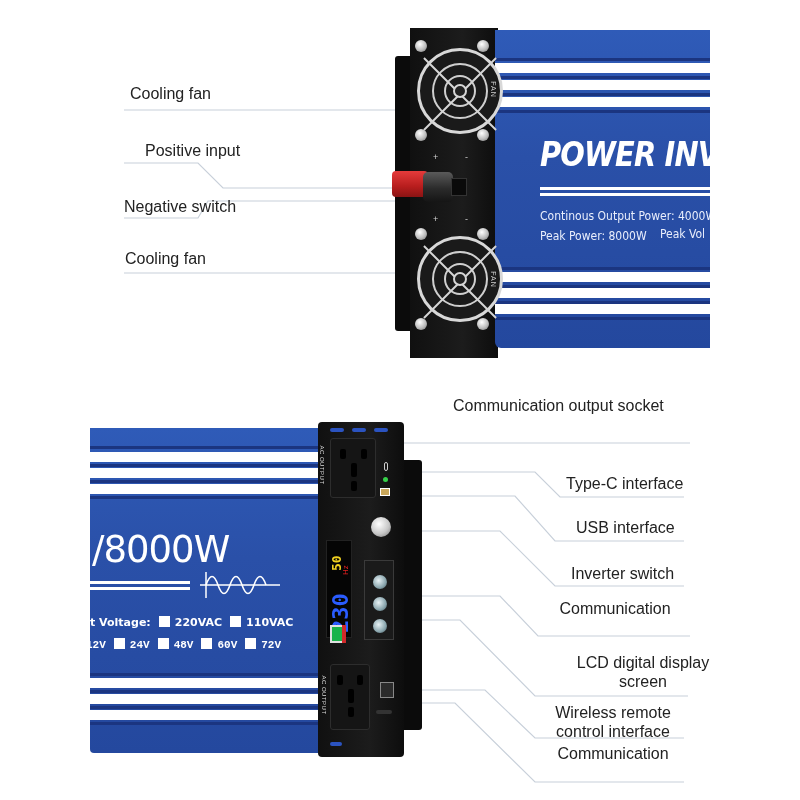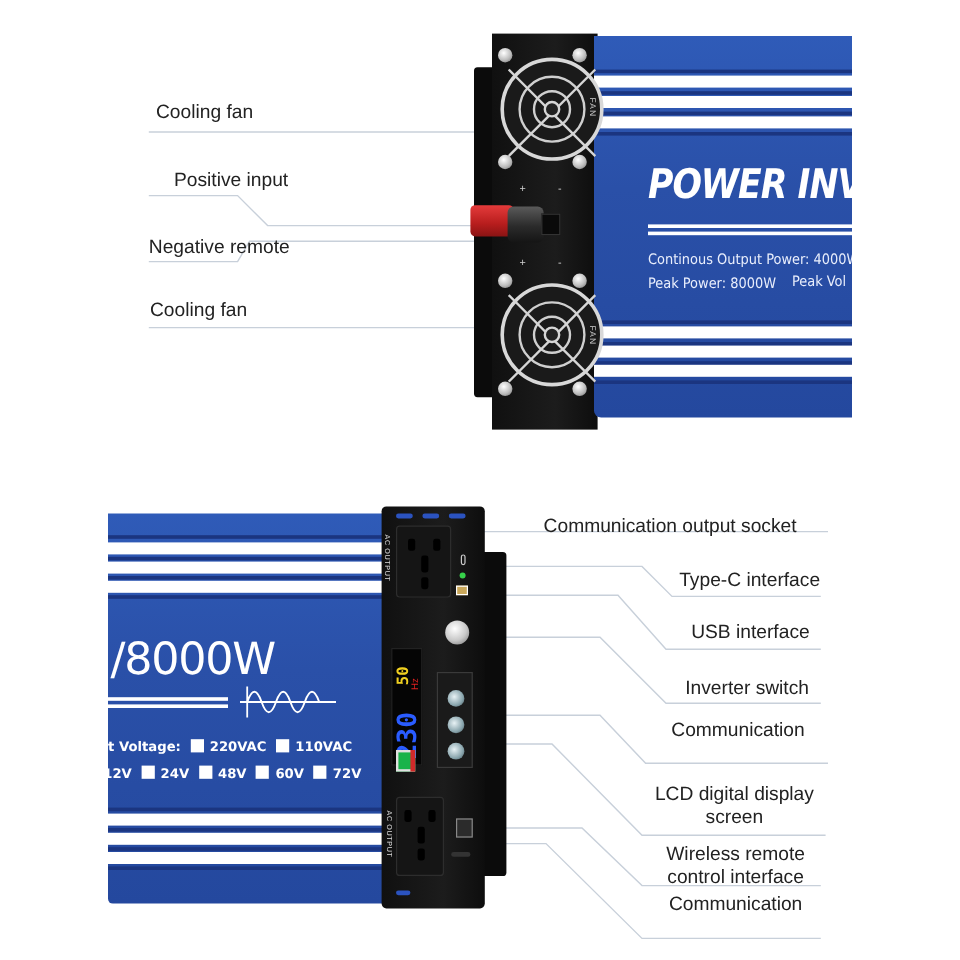--- a/index.html
+++ b/index.html
@@ -86,21 +86,21 @@
     <polyline points="684,586 555,586 500,531 385,531"></polyline>
     <polyline points="690,636 538,636 500,596 380,596"></polyline>
     <polyline points="688,696 535,696 460,620 368,620"></polyline>
     <polyline points="684,738 535,738 485,690 385,690"></polyline>
     <polyline points="684,782 535,782 455,703 360,703"></polyline>
   </g>
 </svg>
 
 <div class="label" style="left:130px;top:84px;">Cooling fan</div>
 <div class="label" style="left:145px;top:141px;">Positive input</div>
-<div class="label" style="left:124px;top:197px;">Negative remote</div>
+<div class="label" style="left:124px;top:197px;">Negative switch</div>
 <div class="label" style="left:125px;top:249px;">Cooling fan</div>
 
 <div class="product" id="top-product">
   <div class="bracket" style="left:0;top:28px;width:18px;height:275px;"></div>
   <div class="endplate" style="left:15px;top:0;width:88px;height:330px;"></div>
   <div class="housing" style="left:100px;top:2px;width:215px;height:318px;border-radius:0 0 0 6px;">
     <div class="groove" style="top:28px;"></div>
     <div class="stripe" style="top:33px;"></div>
     <div class="groove" style="top:46px;"></div>
     <div class="stripe" style="top:50px;"></div>
@@ -178,21 +178,21 @@
     <div class="wline" style="left:0;top:159px;width:100px;"></div>
     <svg style="position:absolute;left:110px;top:140px;width:80px;height:34px;" viewBox="0 0 80 34">
       <line x1="0" y1="17" x2="80" y2="17" stroke="#fff" stroke-width="1.5"></line>
       <line x1="6" y1="4" x2="6" y2="30" stroke="#fff" stroke-width="1.5"></line>
       <path d="M6 17 Q12 0 18 17 T30 17 T42 17 T54 17 T66 17" stroke="#fff" stroke-width="1.6" fill="none"></path>
     </svg>
 
     <div class="volt-row" style="left:0;top:188px;">
       <span>t Voltage:</span><span class="checkbox"></span><span>220VAC</span><span class="checkbox"></span><span>110VAC</span>
     </div>
-    <div class="volt-row" style="left:-4px;top:210px;">
+    <div class="volt-row" style="left:-4px;top:210px;font-family:Liberation Mono, monospace;">
       <span>12V</span><span class="checkbox"></span><span>24V</span><span class="checkbox"></span><span>48V</span><span class="checkbox"></span><span>60V</span><span class="checkbox"></span><span>72V</span>
     </div>
 
     <div class="groove" style="top:245px;"></div>
     <div class="stripe" style="top:250px;"></div>
     <div class="groove" style="top:262px;"></div>
     <div class="stripe" style="top:266px;"></div>
     <div class="groove" style="top:278px;"></div>
     <div class="stripe" style="top:282px;"></div>
     <div class="groove" style="top:294px;"></div>
@@ -237,29 +237,29 @@
     <div class="pin" style="left:6px;top:10px;width:6px;height:10px;"></div>
     <div class="pin" style="left:26px;top:10px;width:6px;height:10px;"></div>
     <div class="pin" style="left:17px;top:24px;width:6px;height:14px;"></div>
     <div class="pin" style="left:17px;top:42px;width:6px;height:10px;"></div>
   </div>
   <div class="ac-lbl" style="left:214px;top:272px;">AC OUTPUT</div>
   <div class="vent" style="left:286px;top:290px;width:16px;height:4px;background:#333;"></div>
   <div class="vent blue" style="left:240px;top:322px;width:12px;height:4px;"></div>
 </div>
 
-<div class="label" style="left:453px;top:429px;">Communication output socket</div>
+<div class="label" style="left:453px;top:396px;">Communication output socket</div>
 <div class="label" style="left:566px;top:474px;">Type-C interface</div>
 <div class="label" style="left:576px;top:518px;">USB interface</div>
 <div class="label" style="left:571px;top:564px;">Inverter switch</div>
 
 <div class="label center" style="left:535px;top:599px;width:160px;">
   <div>Communication</div>
 </div>
-<div class="label center" style="left:537px;top:653px;width:150px;">
+<div class="label center" style="left:568px;top:653px;width:150px;">
   <div>LCD digital display</div>
   <div>screen</div>
 </div>
 <div class="label center" style="left:540px;top:703px;width:146px;">
   <div>Wireless remote</div>
   <div>control interface</div>
 </div>
 <div class="label center" style="left:540px;top:744px;width:146px;">
   <div>Communication</div>
 </div>

